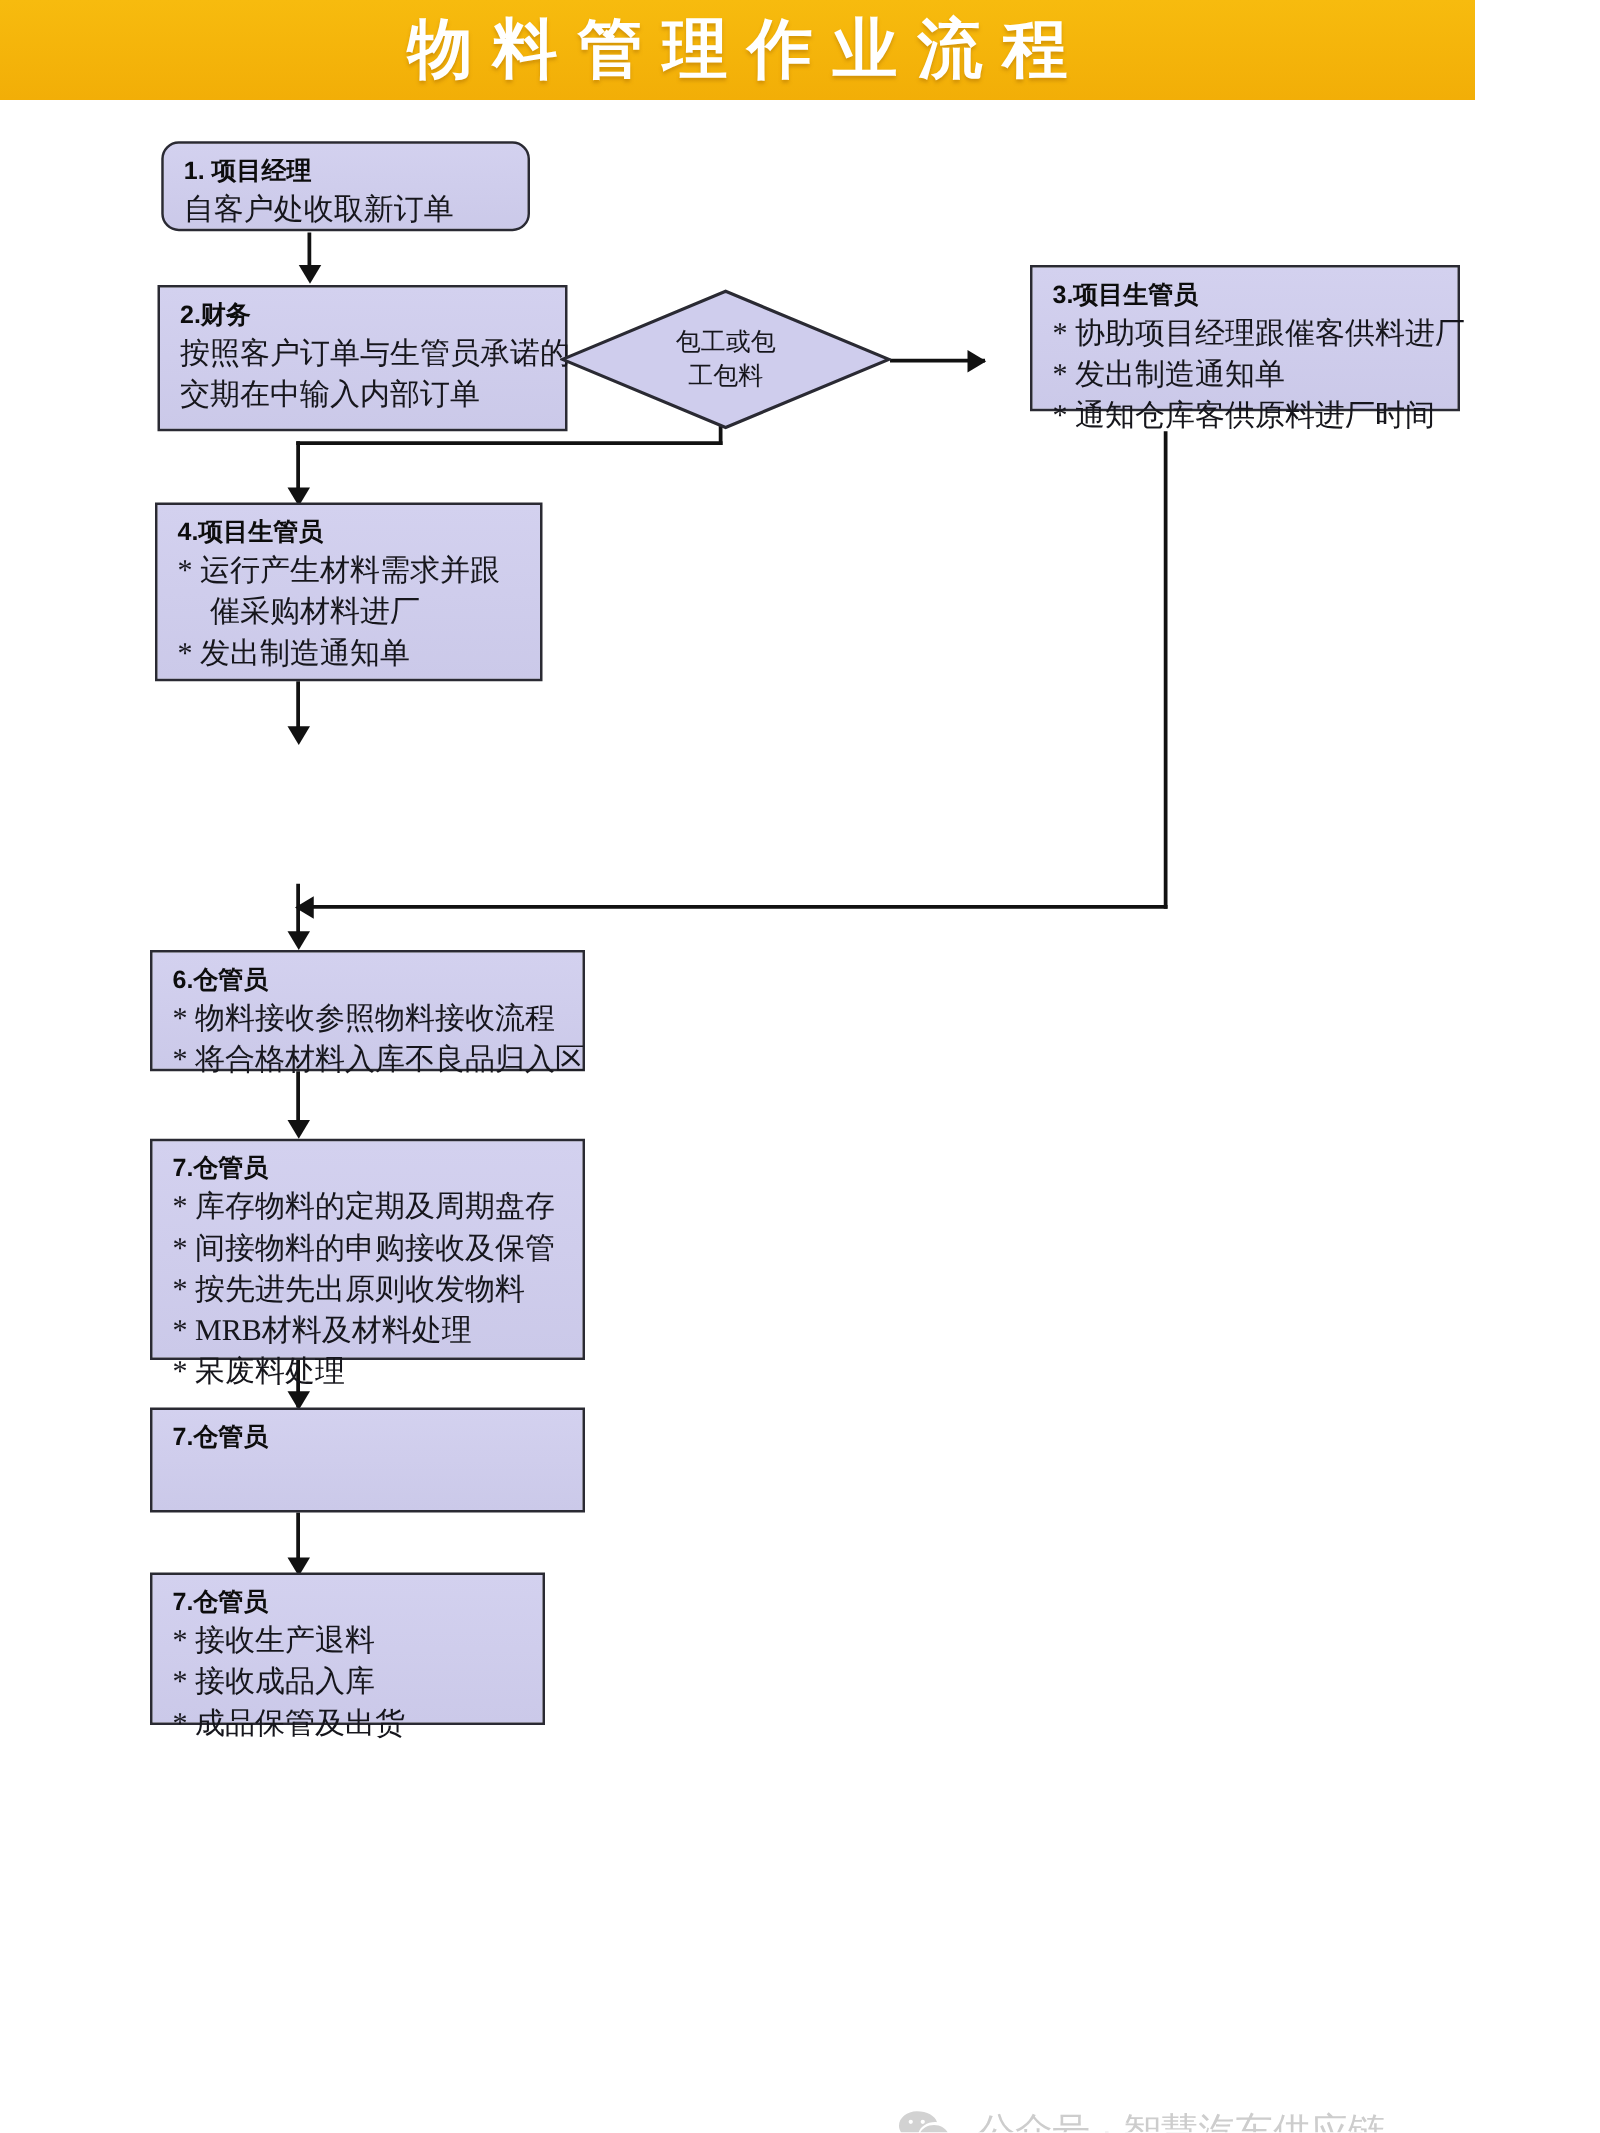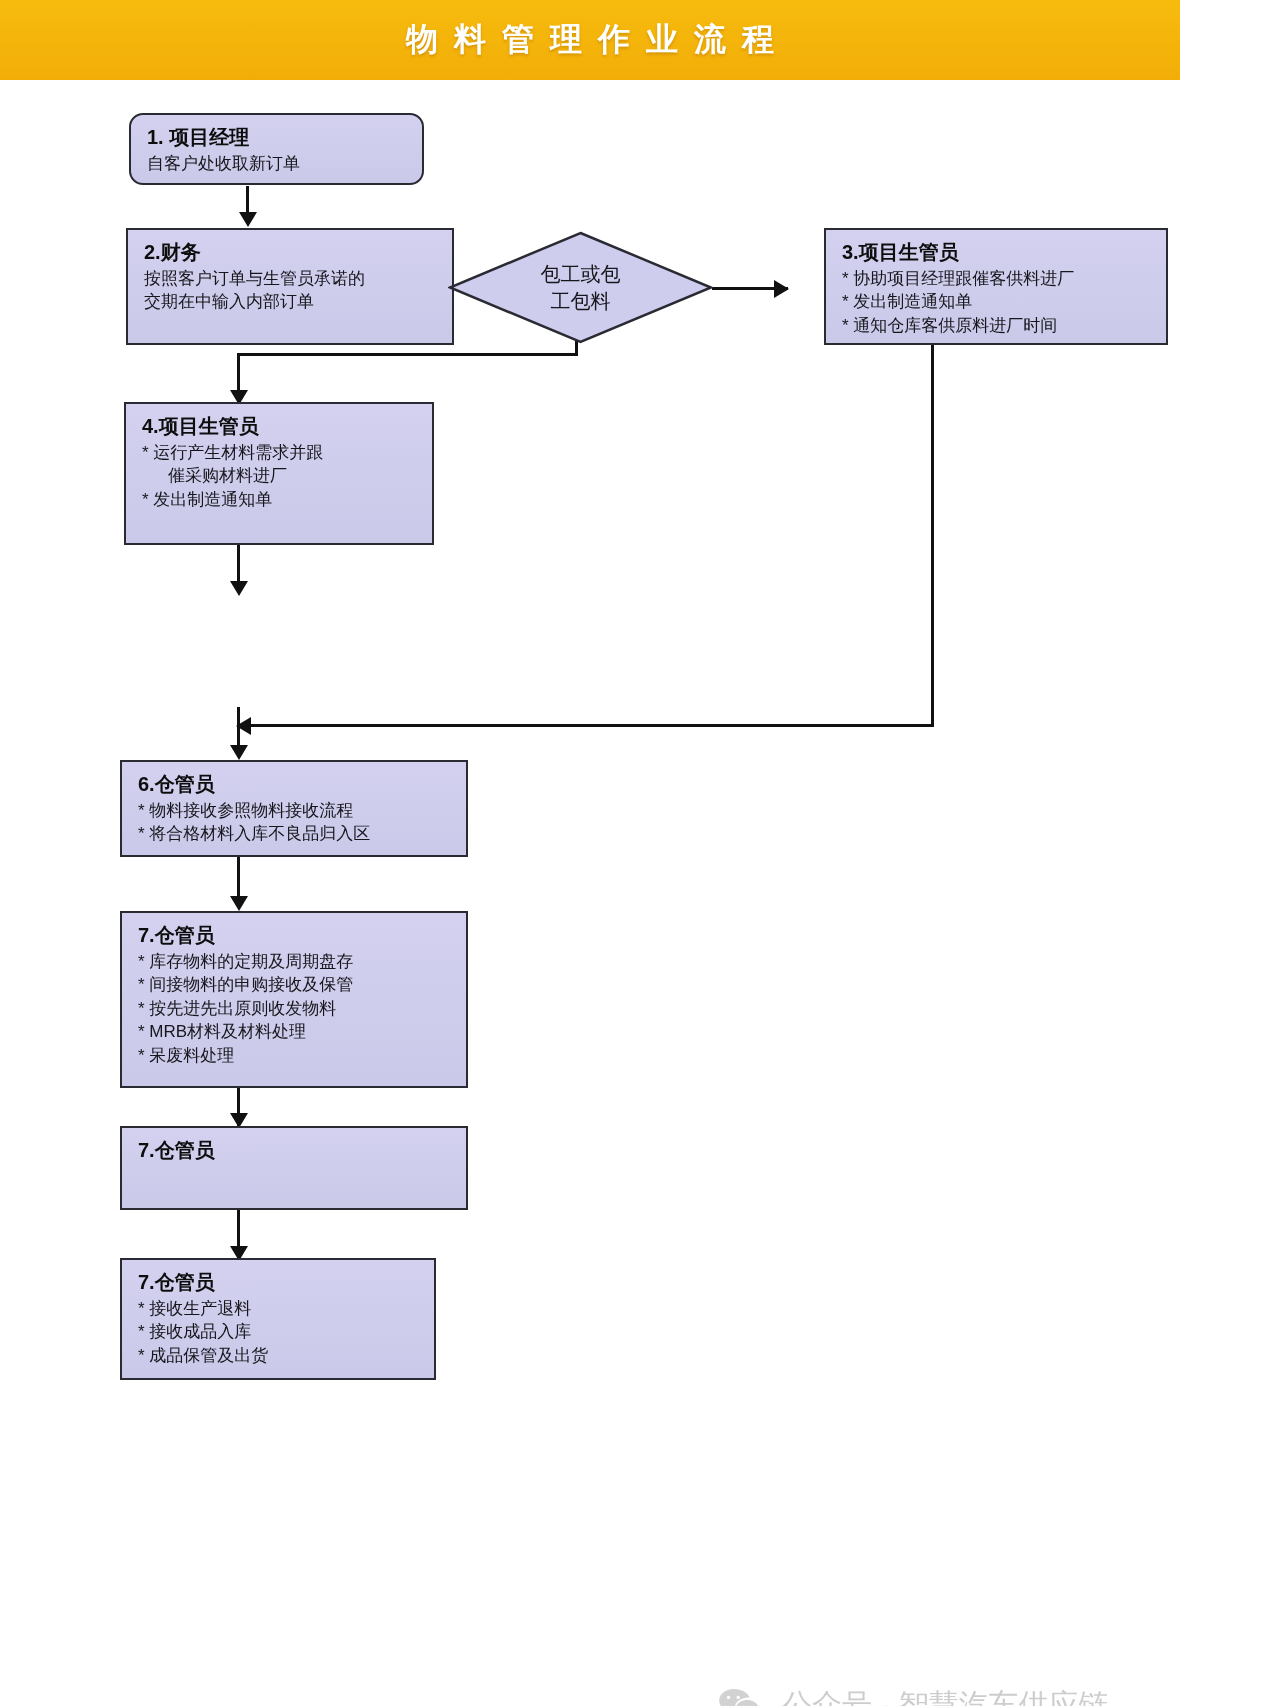--- a/index.html
+++ b/index.html
@@ -23,21 +23,21 @@
     width:1180px; height:80px;
     background:#f5b60d;
     background:linear-gradient(#f7bb0e,#f2ae07);
   }
   .banner-title{
     position:absolute;
     left:0; top:0;
     width:1180px; height:80px;
     display:flex; align-items:center; justify-content:center;
     color:#ffffff;
-    font-size:32px;
+    font-size:52px;
     font-weight:bold;
     letter-spacing:16px;
     text-indent:16px;
     text-shadow:0 2px 3px rgba(150,90,0,.35);
     white-space:pre;
   }
 
   
   .node{
     position:absolute;
@@ -50,23 +50,24 @@
   }
   .node.rounded{border-radius:14px;}
   .node .title{
     font-size:20px;
     font-weight:bold;
     line-height:1.45;
     color:#0d0d0d;
     white-space:pre;
   }
   .node .lines{
-    font-size:17px;
+    font-size:24px;
     line-height:1.38;
     color:#16161c;
+    font-family:Liberation Serif, serif;
   }
   .node .lines div{white-space:pre;}
   .node .lines div.cont{ padding-left:26px; }
 
   
   .diamond-wrap{position:absolute;}
   .diamond-wrap svg{display:block;}
   .diamond-label{
     position:absolute;
     left:0; top:0; right:0; bottom:0;
@@ -168,21 +169,21 @@
   <div class="diamond-wrap" style="left:448px;top:231px;width:265px;height:113px;">
     <svg width="265" height="113" viewBox="0 0 265 113">
       <polygon points="132.5,2 263,56.5 132.5,111 2,56.5" fill="#cfcded" stroke="#2a2a33" stroke-width="2.5"></polygon>
     </svg>
     <div class="diamond-label">
       <div>包工或包</div>
       <div>工包料</div>
     </div>
   </div>
 
-  <div class="node" style="left:788px;top:228px;width:344px;height:117px;">
+  <div class="node" style="left:788px;top:212px;width:344px;height:117px;">
     <div class="title">3.项目生管员</div>
     <div class="lines">
       <div>* 协助项目经理跟催客供料进厂</div>
       <div>* 发出制造通知单</div>
       <div>* 通知仓库客供原料进厂时间</div>
     </div>
   </div>
 
   <div class="node" style="left:88px;top:402px;width:310px;height:143px;">
     <div class="title">4.项目生管员</div>

